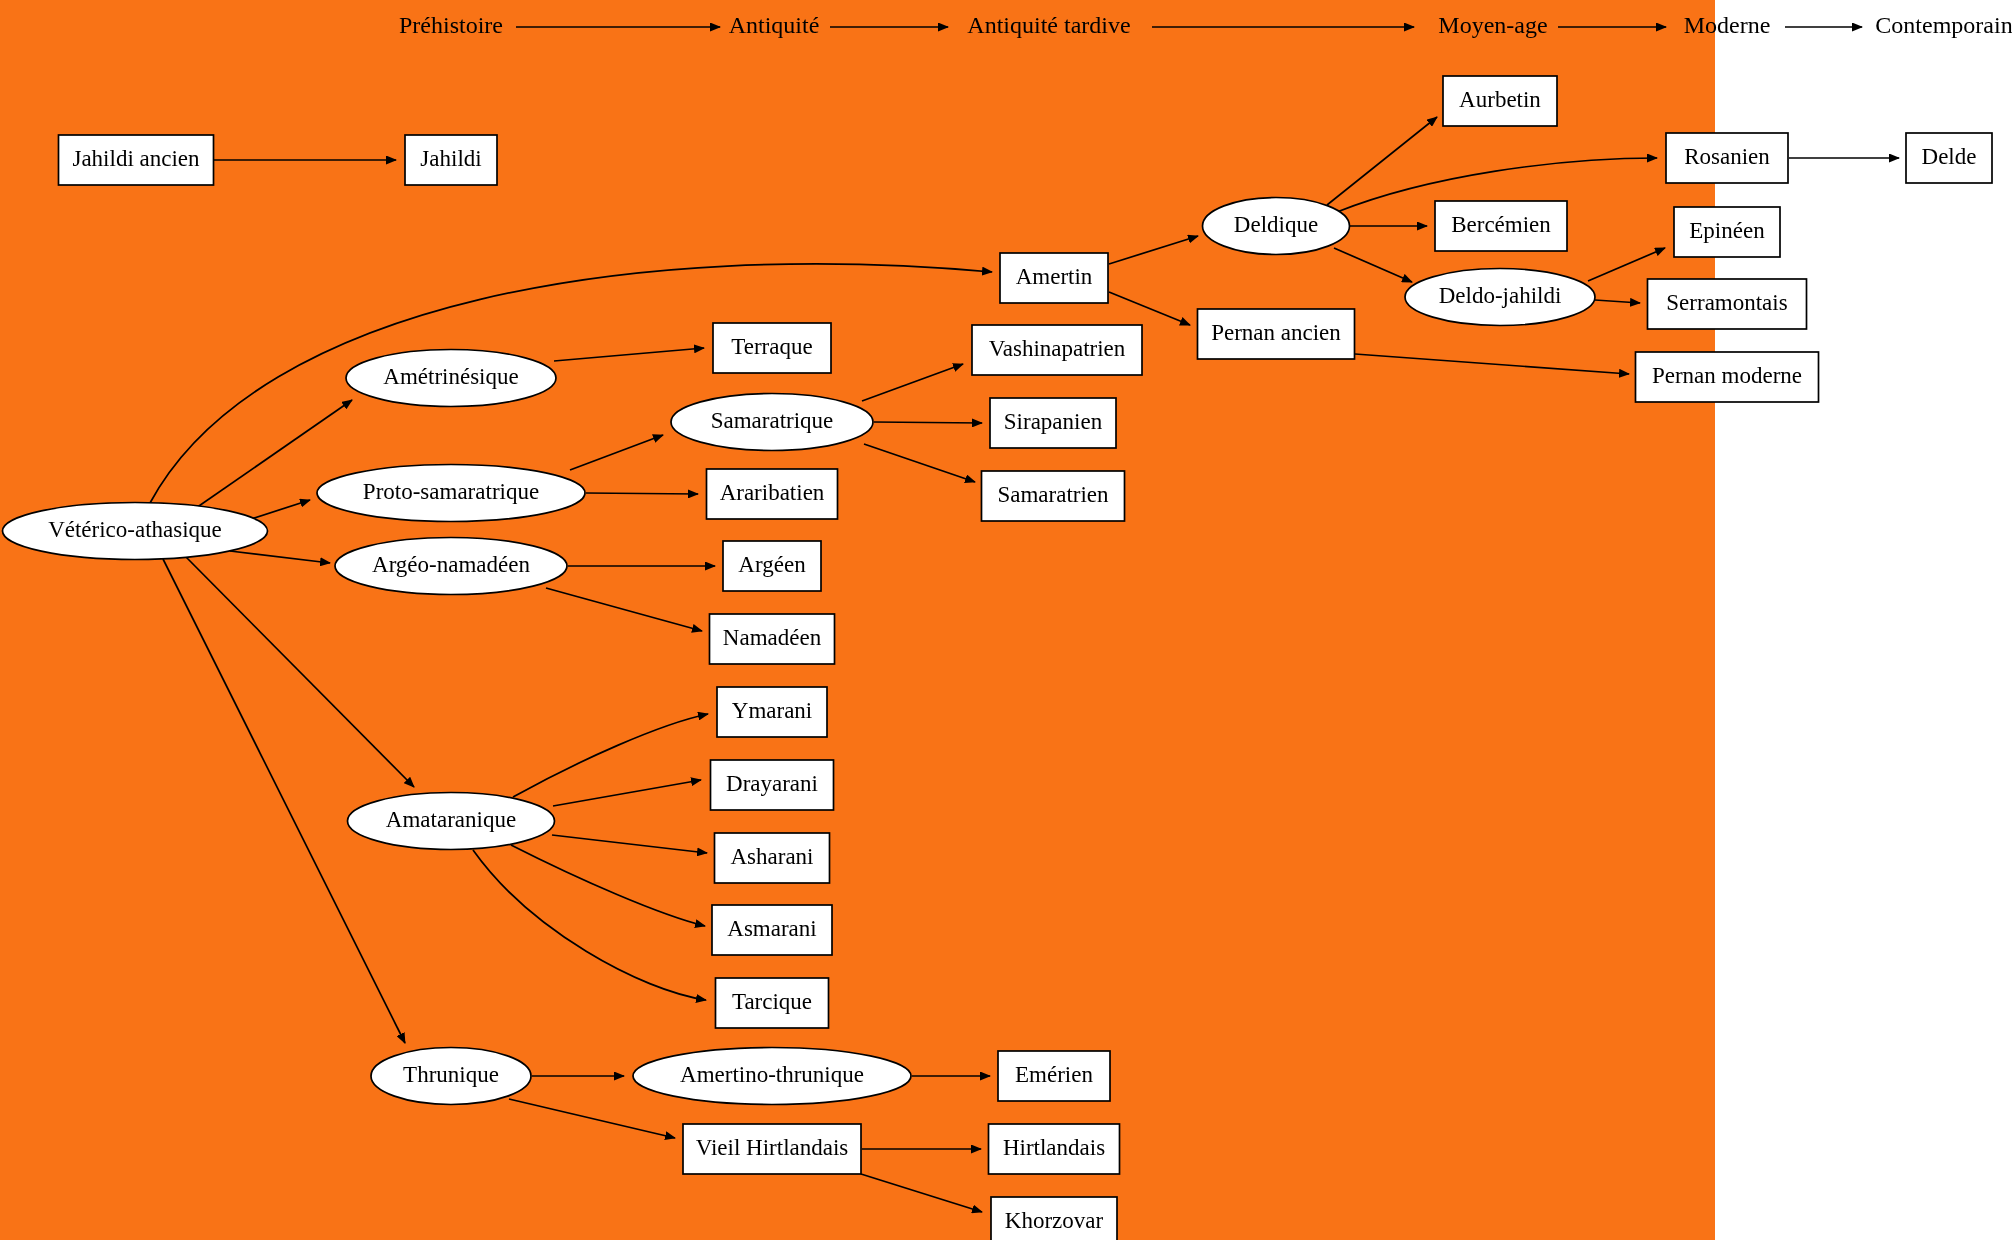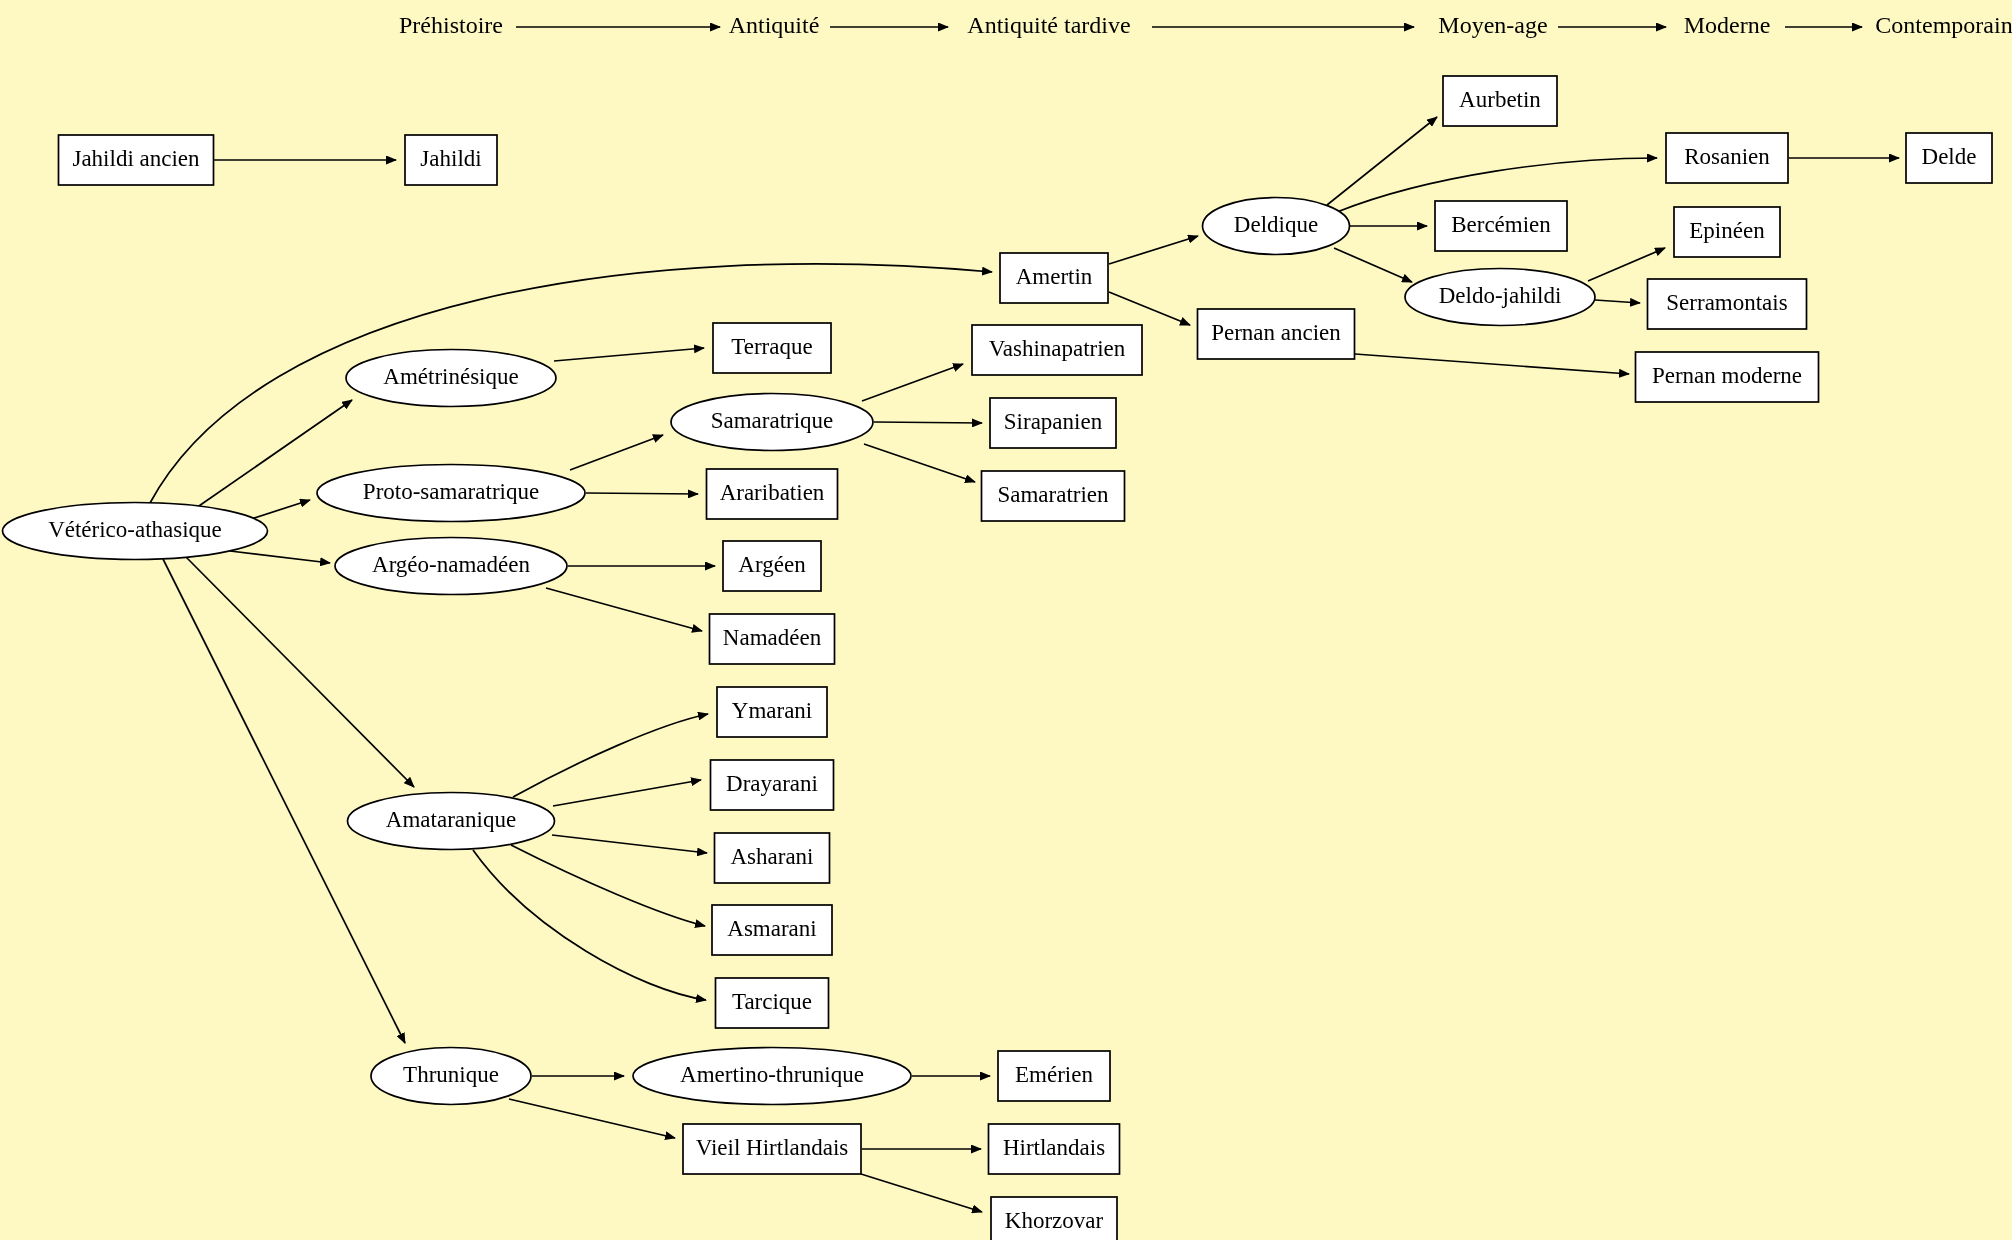--- a/index.html
+++ b/index.html
@@ -2,23 +2,23 @@
 <html><head>
 <meta charset="utf-8">
 <style>
   html, body {
     margin: 0;
     padding: 0;
     background: #ffffff;
   }
   #canvas {
     position: relative;
-    width: 2012px;
+    width: 1715px;
     height: 1240px;
-    background: #fef9c3;
+    background: #f97316;
     font-family: "Liberation Serif", "DejaVu Serif", serif;
   }
   svg.graph {
     position: absolute;
     top: 0;
     left: 0;
     width: 2012px;
     height: 1240px;
   }
   .node-shape {

